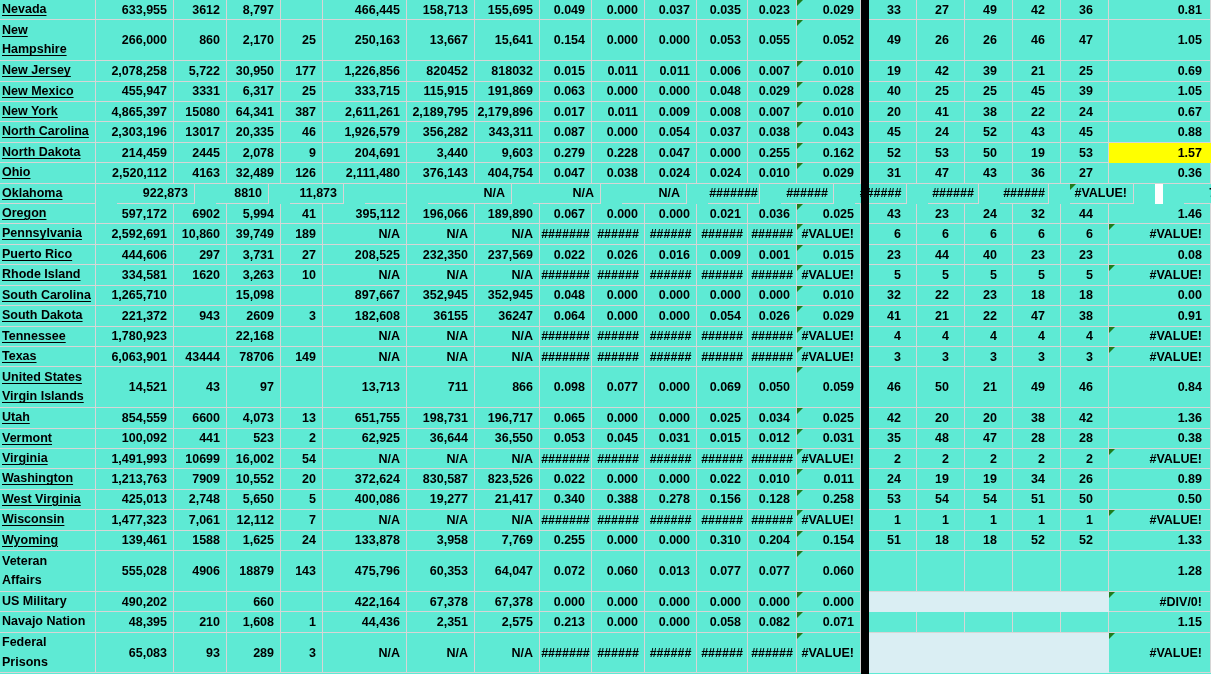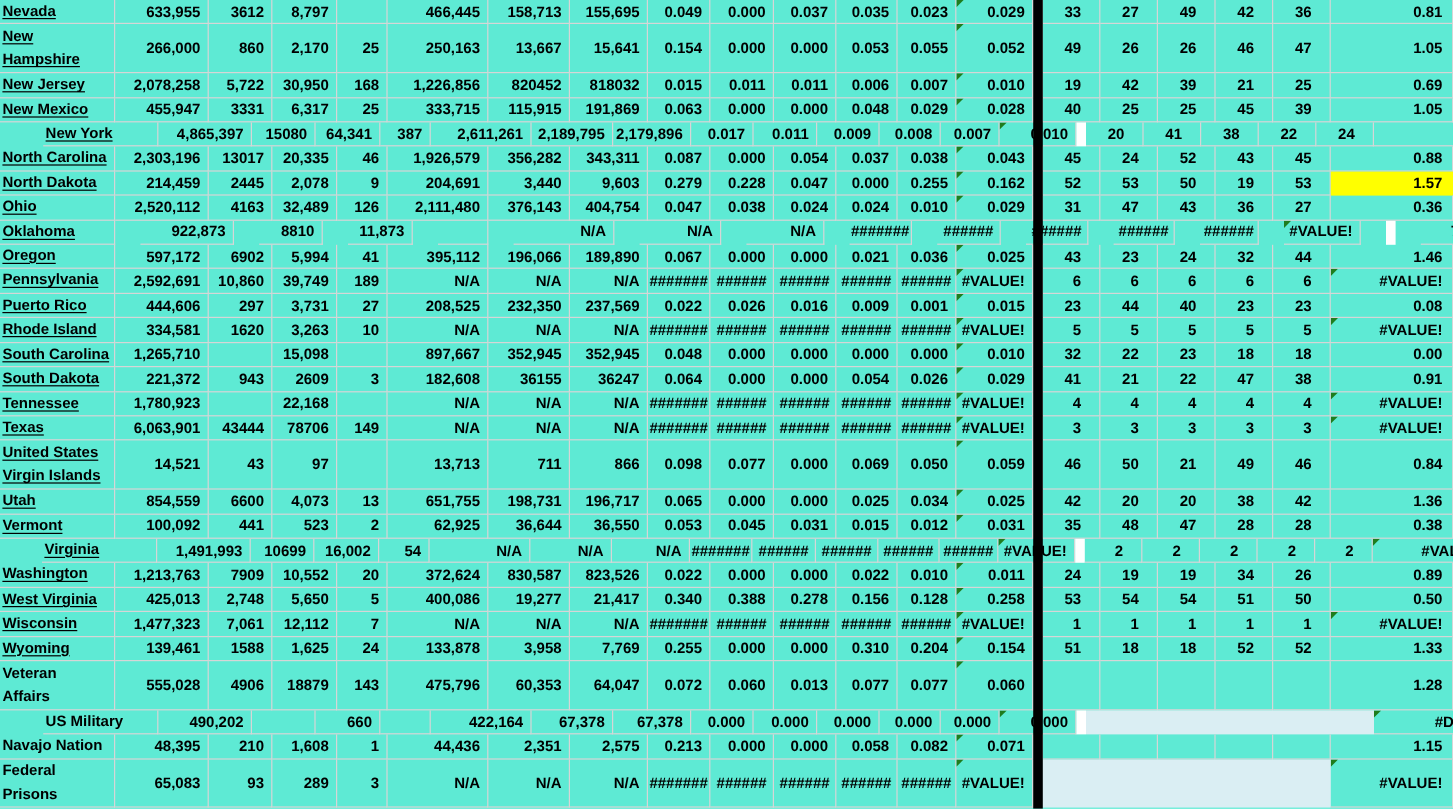--- a/index.html
+++ b/index.html
@@ -182,21 +182,21 @@
         <div class="cell num">
           <span>2,078,258</span>
         </div>
         <div class="cell num">
           <span>5,722</span>
         </div>
         <div class="cell num">
           <span>30,950</span>
         </div>
         <div class="cell num">
-          <span>168</span>
+          <span>177</span>
         </div>
         <div class="cell num">
           <span>1,226,856</span>
         </div>
         <div class="cell num">
           <span>820452</span>
         </div>
         <div class="cell num">
           <span>818032</span>
         </div>
@@ -296,21 +296,21 @@
         <div class="cell num oscol">
           <span>45</span>
         </div>
         <div class="cell num oscol">
           <span>39</span>
         </div>
         <div class="cell num tcol">
           <span>1.05</span>
         </div>
       </div>
-      <div class="row" style="height: 20.42px; margin-left: 36px;">
+      <div class="row" style="height: 20.42px;">
         <div class="cell name link">
           <span>New York</span>
         </div>
         <div class="cell num">
           <span>4,865,397</span>
         </div>
         <div class="cell num">
           <span>15080</span>
         </div>
         <div class="cell num">
@@ -1326,21 +1326,21 @@
         <div class="cell num oscol">
           <span>28</span>
         </div>
         <div class="cell num oscol">
           <span>28</span>
         </div>
         <div class="cell num tcol">
           <span>0.38</span>
         </div>
       </div>
-      <div class="row" style="height: 20.42px; padding-left: 35px;">
+      <div class="row" style="height: 20.42px;">
         <div class="cell name link">
           <span>Virginia</span>
         </div>
         <div class="cell num">
           <span>1,491,993</span>
         </div>
         <div class="cell num">
           <span>10699</span>
         </div>
         <div class="cell num">
@@ -1713,21 +1713,21 @@
         <div class="cell num oscol">
           <span></span>
         </div>
         <div class="cell num oscol">
           <span></span>
         </div>
         <div class="cell num tcol">
           <span>1.28</span>
         </div>
       </div>
-      <div class="row" style="height: 20.42px; margin-left: 36px;">
+      <div class="row" style="height: 20.42px;">
         <div class="cell name">
           <span>US Military</span>
         </div>
         <div class="cell num">
           <span>490,202</span>
         </div>
         <div class="cell num">
           <span></span>
         </div>
         <div class="cell num">

